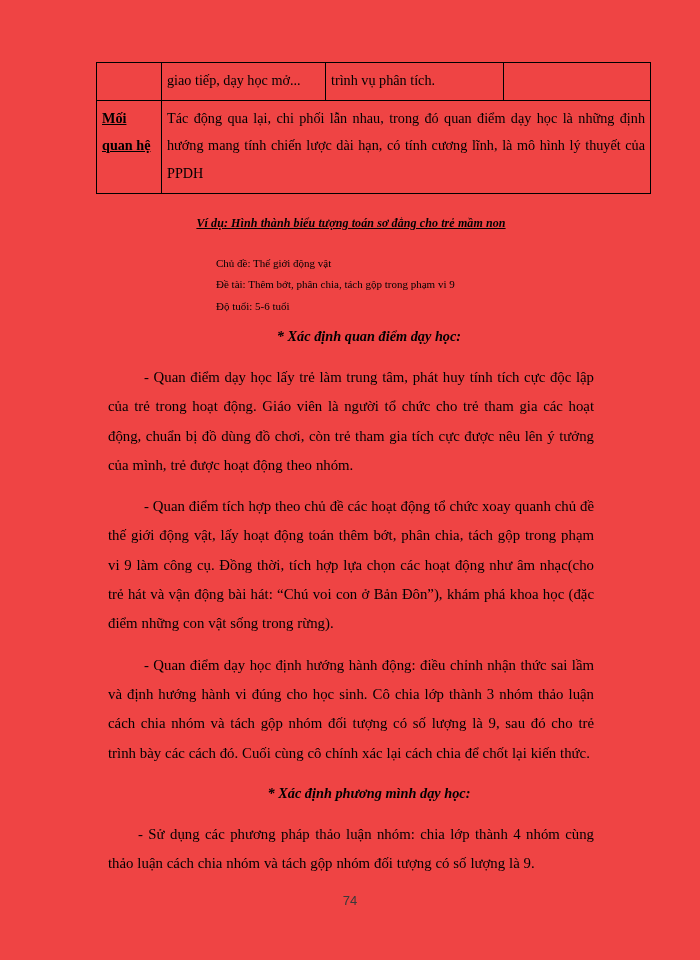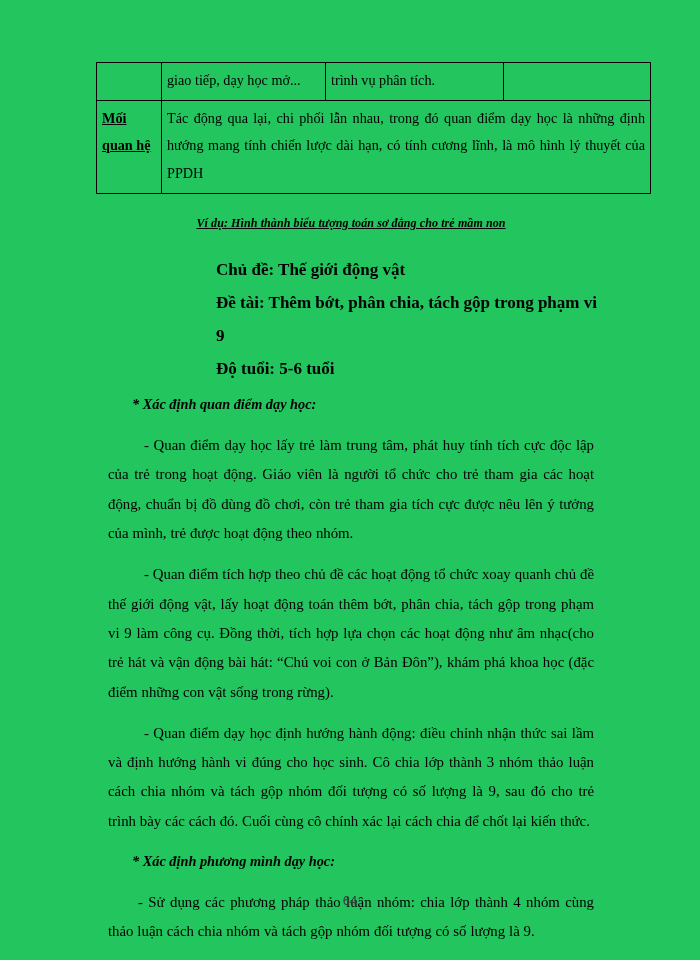--- a/index.html
+++ b/index.html
@@ -13,21 +13,21 @@
     font-family: "Liberation Serif", "DejaVu Serif", serif;
     color: #000000;
     position: relative;
     overflow: hidden;
   }
   .page {
     position: absolute;
     left: 0; top: 0;
     width: 700px;
     height: 960px;
-    background: #22c55e;
+    background: #ef4444;
   }
   .content {
     position: absolute;
     left: 96px;
     top: 62px;
     width: 510px;
   }
 
   
   table.doc-table {
@@ -64,31 +64,32 @@
     font-style: italic;
     text-decoration: underline;
     font-size: 12px;
     letter-spacing: 0.1px;
   }
   .meta-block {
     margin: 22px 0 0 0;
     padding-left: 120px;
   }
   .meta-line {
-    font-weight: bold;
-    font-size: 17px;
+    font-weight: normal;
+    font-size: 11px;
     line-height: 1.95;
   }
   .star-heading {
     margin: 6px 0 0 0;
     padding-left: 36px;
     font-weight: bold;
     font-style: italic;
     font-size: 14.3px;
     line-height: 1.95;
+    text-align: center;
   }
   p.body-par {
     margin: 12px;
     font-size: 14.8px;
     line-height: 1.98;
     text-indent: 36px;
     text-align: justify;
     text-align-last: left;
     word-spacing: 0.2px;
   }
@@ -138,14 +139,14 @@
     <div class="star-heading">* Xác định quan điểm dạy học:</div>
     <p class="body-par">- Quan điểm dạy học lấy trẻ làm trung tâm, phát huy tính tích cực độc lập của trẻ trong hoạt động. Giáo viên là người tổ chức cho trẻ tham gia các hoạt động, chuẩn bị đồ dùng đồ chơi, còn trẻ tham gia tích cực được nêu lên ý tưởng của mình, trẻ được hoạt động theo nhóm.</p>
     <p class="body-par">- Quan điểm tích hợp theo chủ đề các hoạt động tổ chức xoay quanh chủ đề thế giới động vật, lấy hoạt động toán thêm bớt, phân chia, tách gộp trong phạm vi 9 làm công cụ. Đồng thời, tích hợp lựa chọn các hoạt động như âm nhạc(cho trẻ hát và vận động bài hát: “Chú voi con ở Bản Đôn”), khám phá khoa học (đặc điểm những con vật sống trong rừng).</p>
     <p class="body-par">- Quan điểm dạy học định hướng hành động: điều chỉnh nhận thức sai lầm và định hướng hành vi đúng cho học sinh. Cô chia lớp thành 3 nhóm thảo luận cách chia nhóm và tách gộp nhóm đối tượng có số lượng là 9, sau đó cho trẻ trình bày các cách đó. Cuối cùng cô chính xác lại cách chia để chốt lại kiến thức.</p>
 
     <div class="star-heading">* Xác định phương mình dạy học:</div>
     <p class="body-par tight">- Sử dụng các phương pháp thảo luận nhóm: chia lớp thành 4 nhóm cùng thảo luận cách chia nhóm và tách gộp nhóm đối tượng có số lượng là 9.</p>
 
   </div>
 
-  <div class="page-number">64</div>
+  <div class="page-number">74</div>
 </div>
 
 </body></html>

